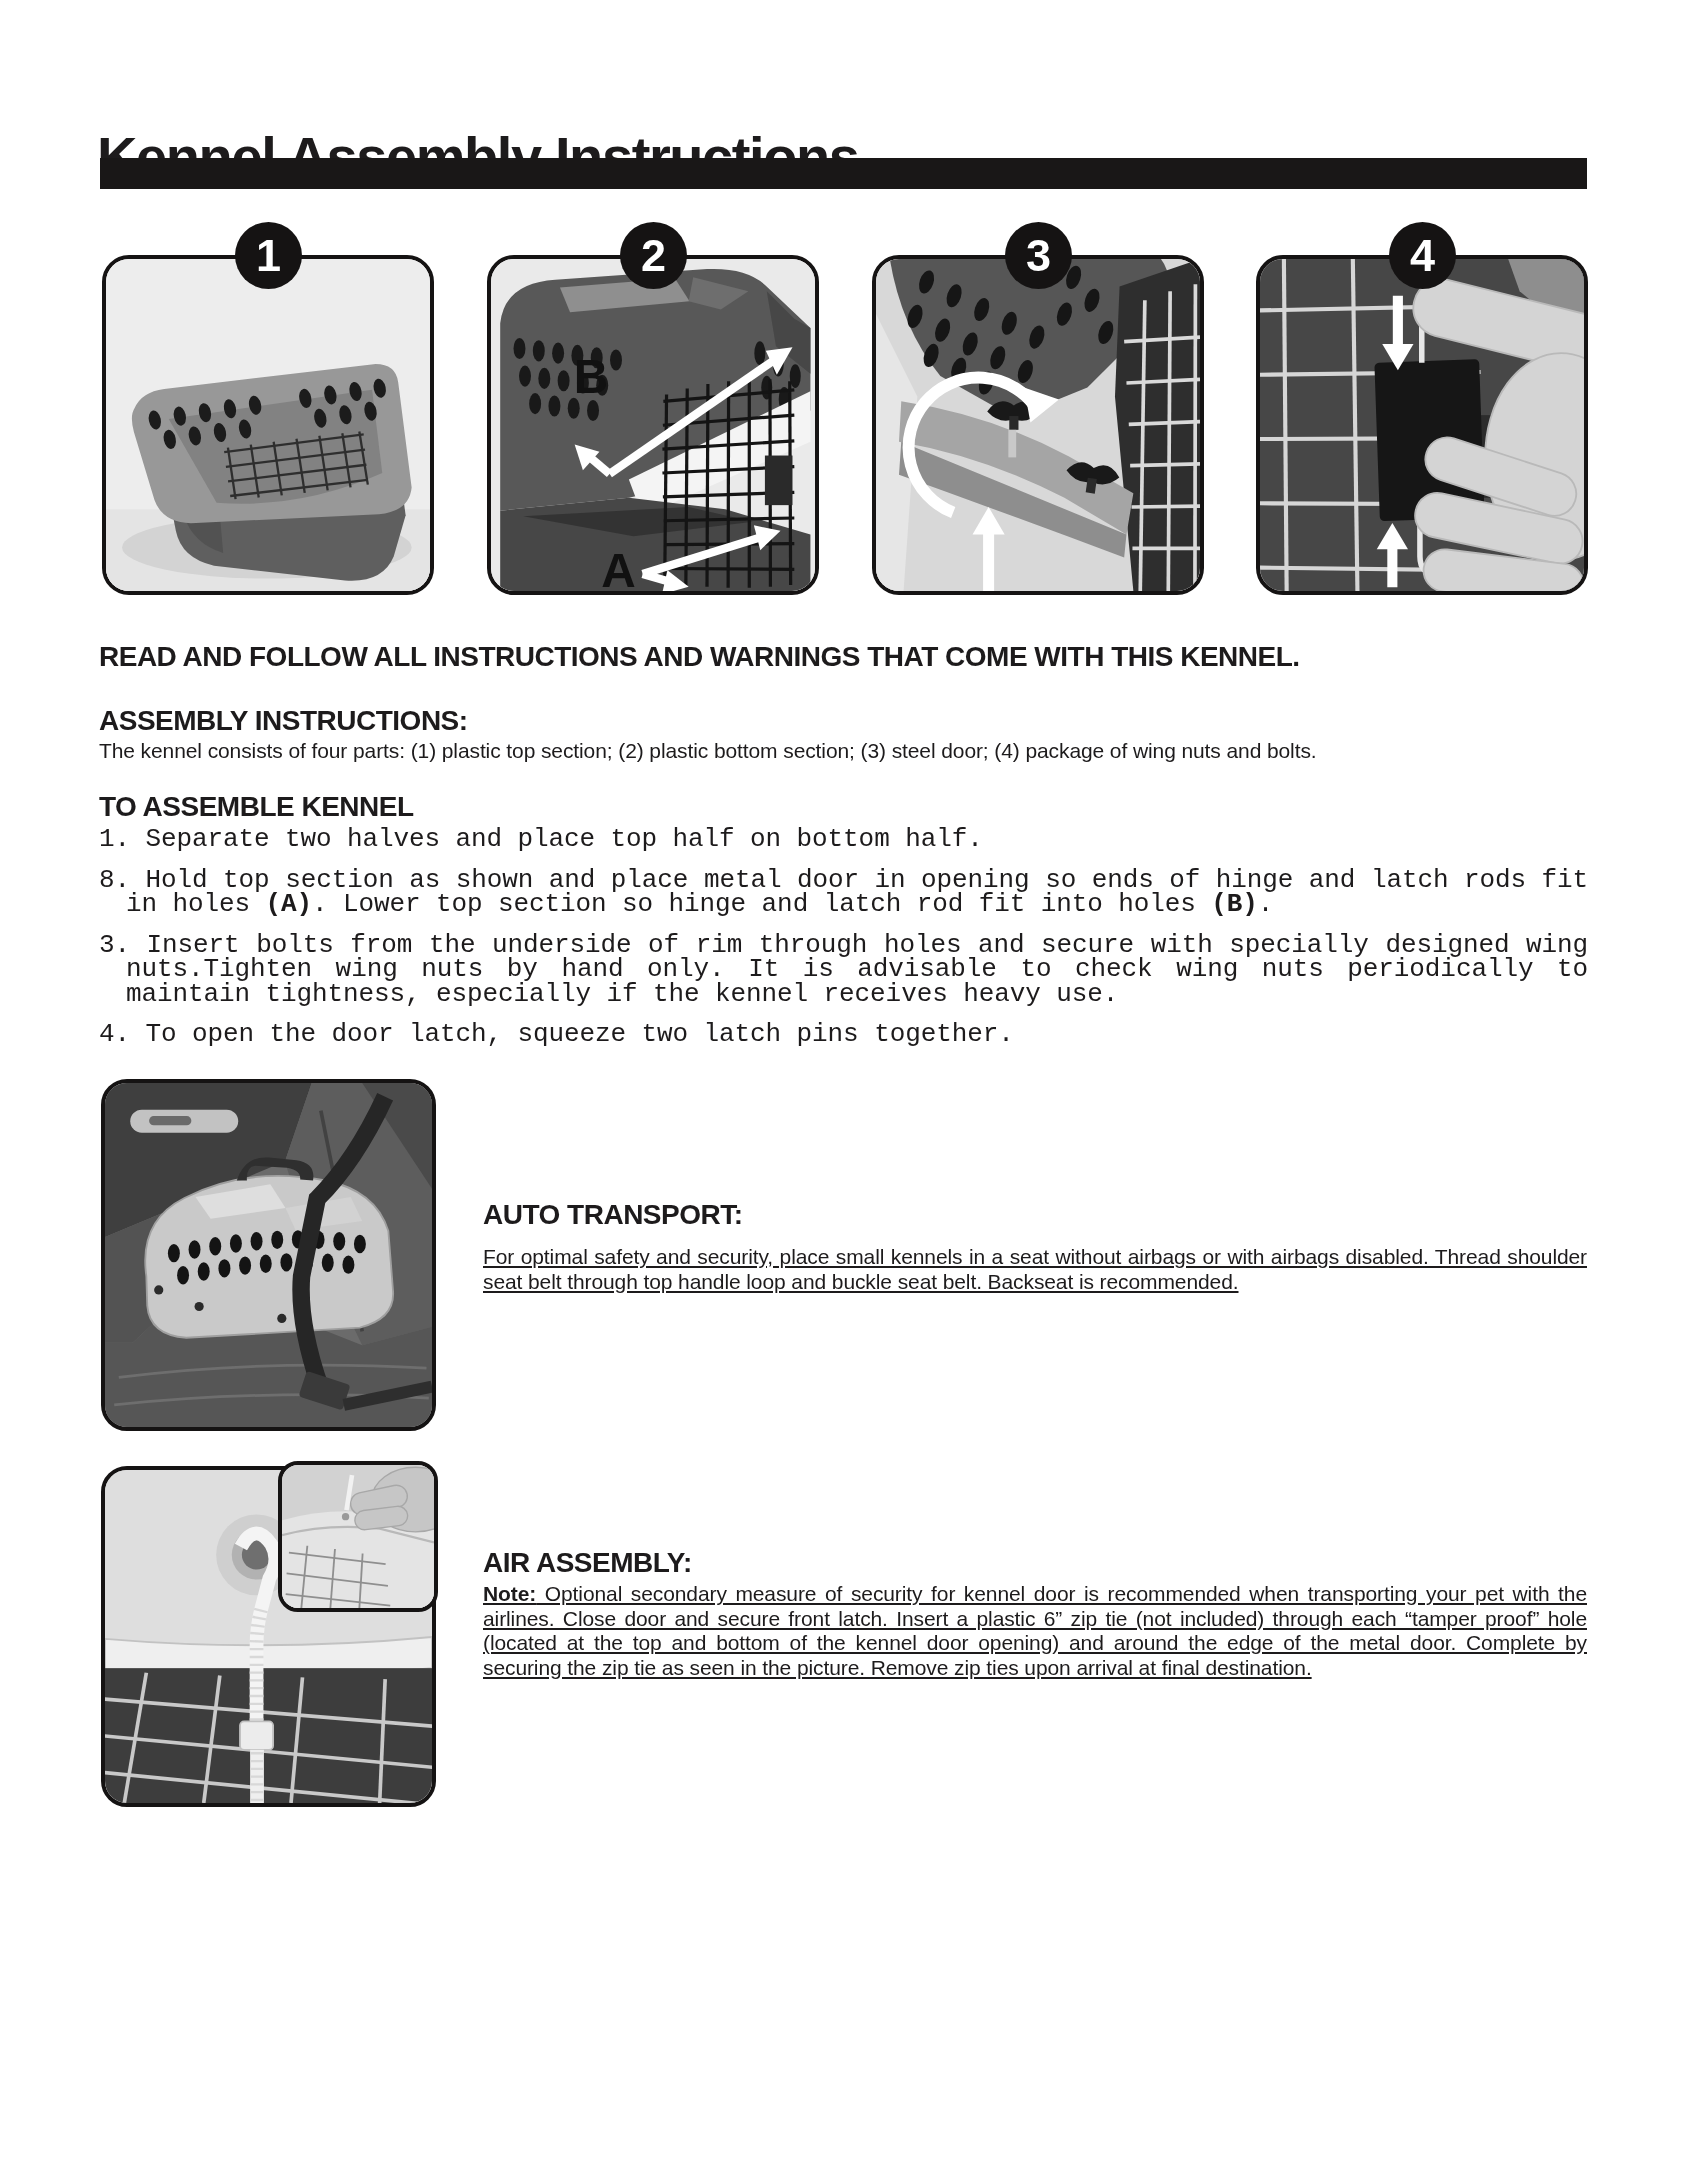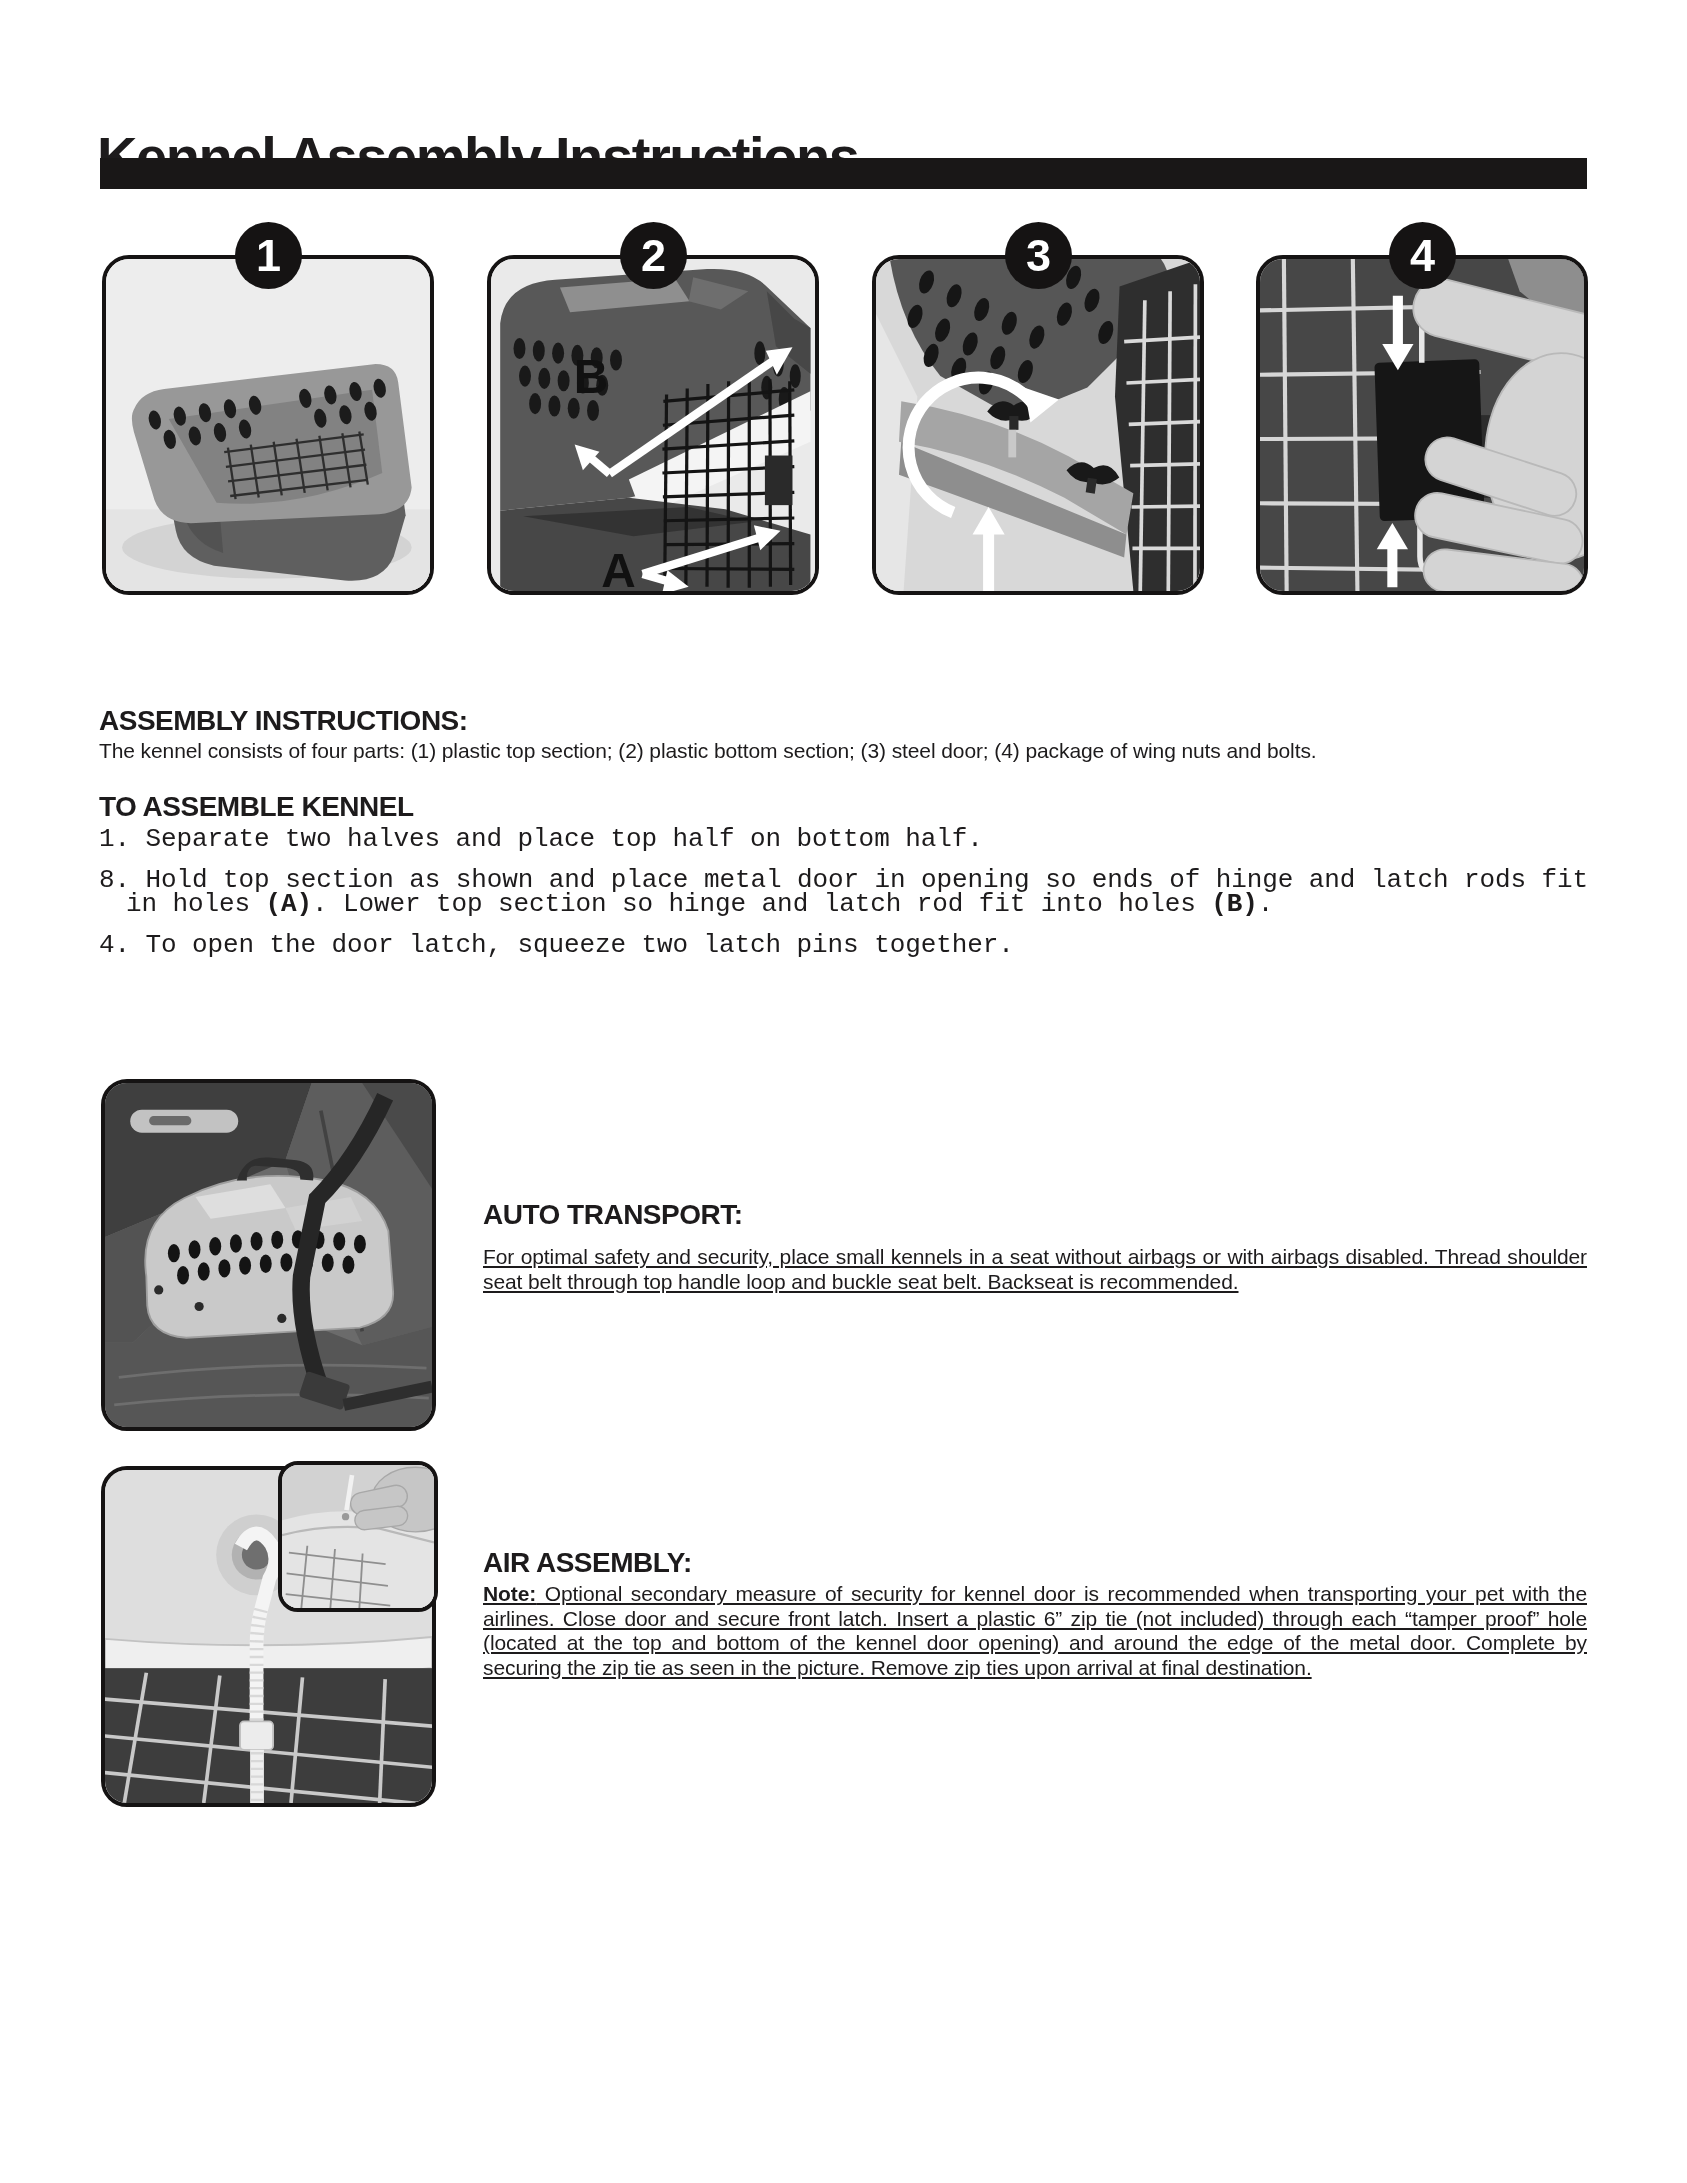--- a/index.html
+++ b/index.html
@@ -297,27 +297,29 @@
           <polygon points="300,242 266,185 334,185" fill="#ffffff"></polygon>
         </g>
         <g>
           <line x1="288" y1="715" x2="288" y2="625" stroke="#ffffff" stroke-width="22"></line>
           <polygon points="288,575 254,632 322,632" fill="#ffffff"></polygon>
         </g>
       </svg>
     </div>
   </div>
 
+  <div class="abs h2 warning-h">READ AND FOLLOW ALL INSTRUCTIONS AND WARNINGS THAT COME WITH THIS KENNEL.</div>
   <div class="abs h2 assembly-h">ASSEMBLY INSTRUCTIONS:</div>
   <p class="abs body assembly-b">The kennel consists of four parts: (1) plastic top section; (2) plastic bottom section; (3) steel door; (4) package of wing nuts and bolts.</p>
   <div class="abs h2 toassemble-h">TO ASSEMBLE KENNEL</div>
 
   <div class="abs steps">
     <p class="step">1. Separate two halves and place top half on bottom half.</p>
     <p class="step"><span>8. Hold top section as shown and place metal door in opening so ends of hinge and latch rods fit in holes </span><span class="b">(A)</span><span>. Lower top section so hinge and latch rod fit into holes </span><span class="b">(B)</span><span>.</span></p>
+    <p class="step">3. Insert bolts from the underside of rim through holes and secure with specially designed wing nuts.Tighten wing nuts by hand only. It is advisable to check wing nuts periodically to maintain tightness, especially if the kennel receives heavy use.</p>
     <p class="step">4. To open the door latch, squeeze two latch pins together.</p>
   </div>
 
   <div class="fig auto-fig photo-panel">
     <svg viewBox="0 0 712 748" preserveAspectRatio="none">
       <rect width="712" height="748" fill="#6b6b6b"></rect>
       <g>
         <path d="M0 0 L450 0 L392 170 L120 285 L0 335 Z" fill="#3f3f3f"></path>
         <rect x="55" y="58" width="235" height="50" rx="25" fill="#c2c2c2"></rect>
         <rect x="96" y="72" width="92" height="20" rx="10" fill="#6a6a6a"></rect>

